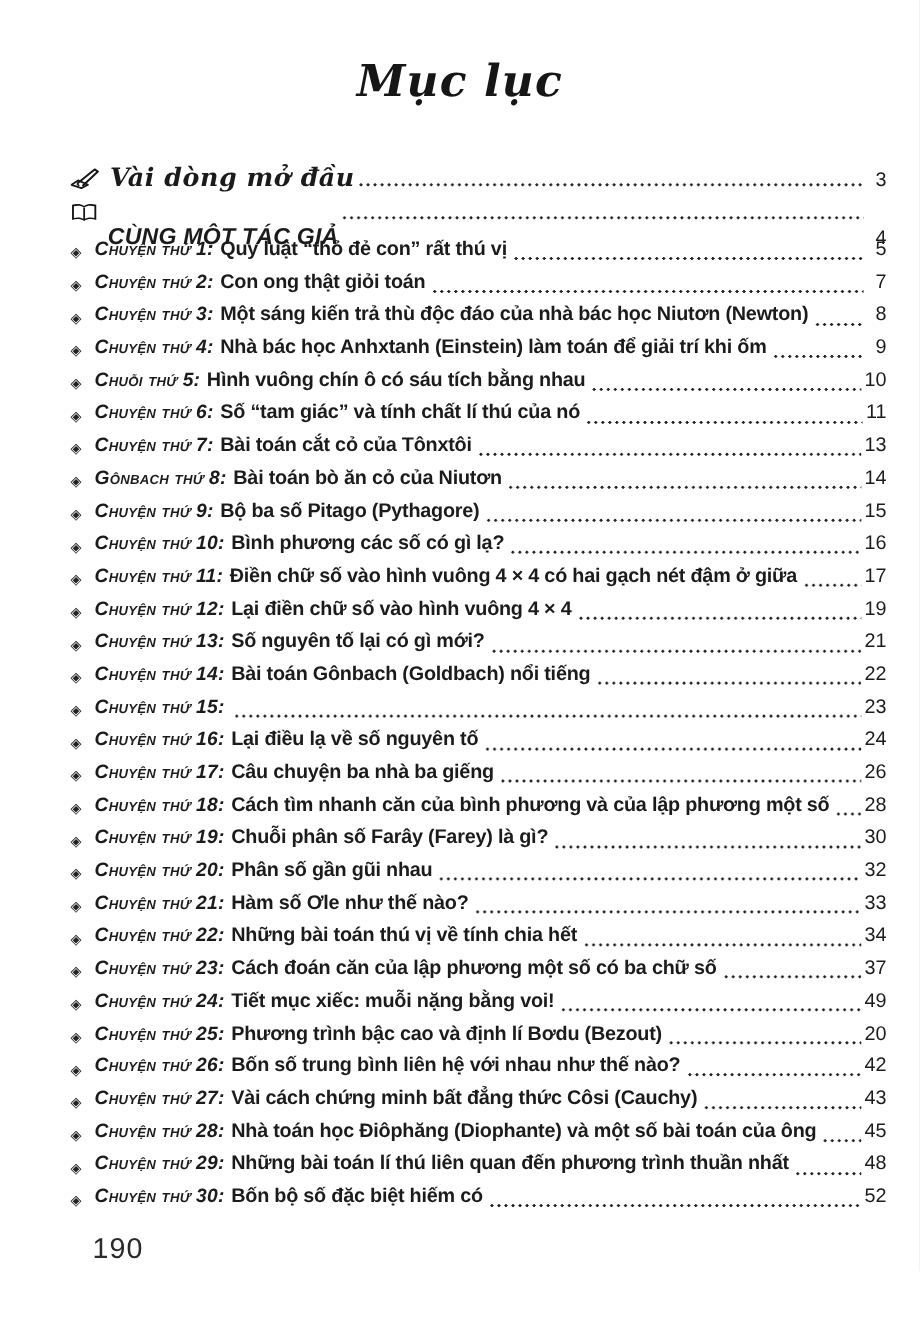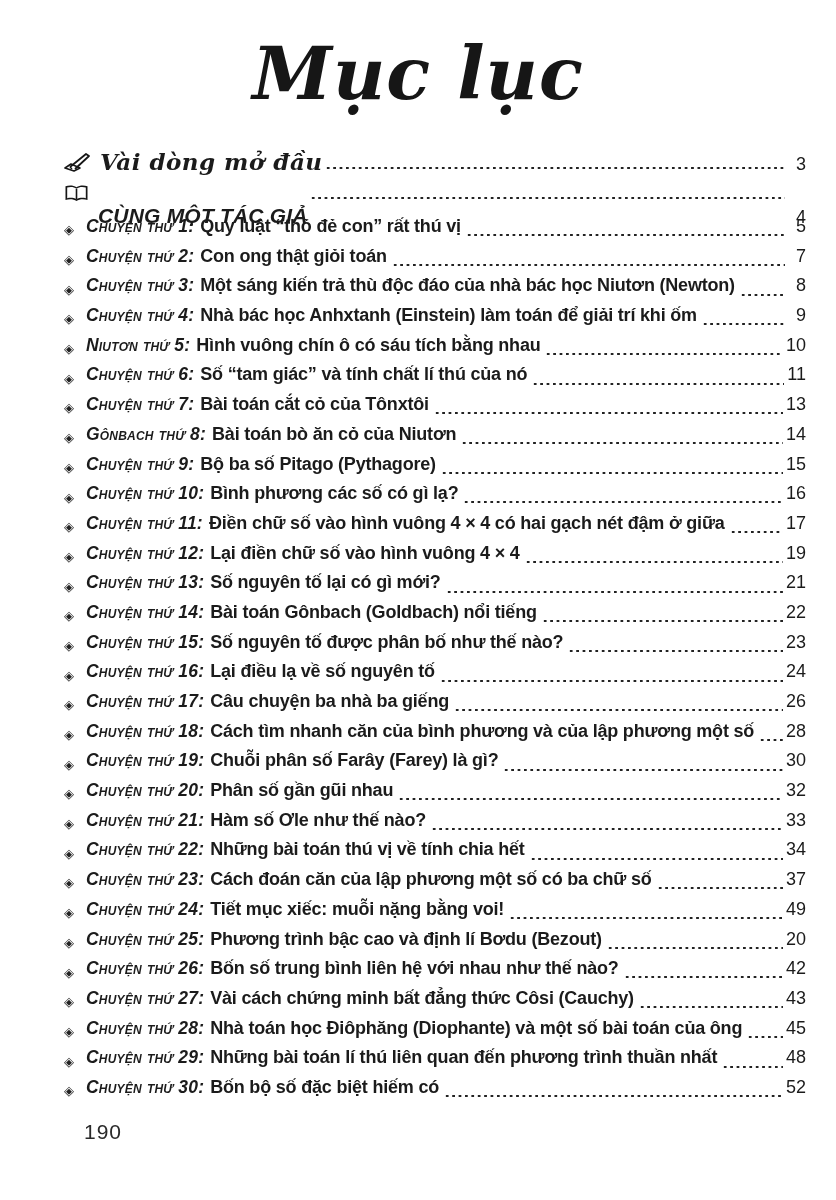--- a/index.html
+++ b/index.html
@@ -14,21 +14,21 @@
     box-sizing:border-box;
   }
   .title{
     text-align:center;
     margin:0;
     padding-top:34px;
     height:96px;
     font-family:"DejaVu Serif",serif;
     font-style:italic;
     font-weight:bold;
-    font-size:72px;
+    font-size:40px;
     line-height:80px;
     letter-spacing:1px;
     color:#161616;
   }
   .toc{
     position:absolute;
     left:64px;
     right:30px;
     top:148px;
   }
@@ -97,21 +97,21 @@
     font-size:18px;
     font-weight:normal;
     color:#1b1b1b;
     text-align:right;
     min-width:18px;
   }
   .folio{
     position:absolute;
     left:84px;
     top:1120px;
-    font-size:21px;
+    font-size:26px;
     color:#2a2a2a;
     letter-spacing:1px;
   }
   svg{display:block;}
 </style>
 </head>
 <body>
 
 <div class="page">
 
@@ -178,21 +178,21 @@
         <div class="row">
           <span class="bullet">◈</span>
           <span class="prefix">Chuyện thứ 4:</span>
           <span class="etitle">Nhà bác học Anhxtanh (Einstein) làm toán để giải trí khi ốm</span>
           <span class="leader"></span>
           <span class="pageno">9</span>
         </div>
 
         <div class="row">
           <span class="bullet">◈</span>
-          <span class="prefix">Niutơn thứ 5:</span>
+          <span class="prefix">Chuỗi thứ 5:</span>
           <span class="etitle">Hình vuông chín ô có sáu tích bằng nhau</span>
           <span class="leader"></span>
           <span class="pageno">10</span>
         </div>
 
         <div class="row">
           <span class="bullet">◈</span>
           <span class="prefix">Chuyện thứ 6:</span>
           <span class="etitle">Số “tam giác” và tính chất lí thú của nó</span>
           <span class="leader"></span>
@@ -259,21 +259,20 @@
           <span class="bullet">◈</span>
           <span class="prefix">Chuyện thứ 14:</span>
           <span class="etitle">Bài toán Gônbach (Goldbach) nổi tiếng</span>
           <span class="leader"></span>
           <span class="pageno">22</span>
         </div>
 
         <div class="row">
           <span class="bullet">◈</span>
           <span class="prefix">Chuyện thứ 15:</span>
-          <span class="etitle">Số nguyên tố được phân bố như thế nào?</span>
           <span class="leader"></span>
           <span class="pageno">23</span>
         </div>
 
         <div class="row">
           <span class="bullet">◈</span>
           <span class="prefix">Chuyện thứ 16:</span>
           <span class="etitle">Lại điều lạ về số nguyên tố</span>
           <span class="leader"></span>
           <span class="pageno">24</span>

